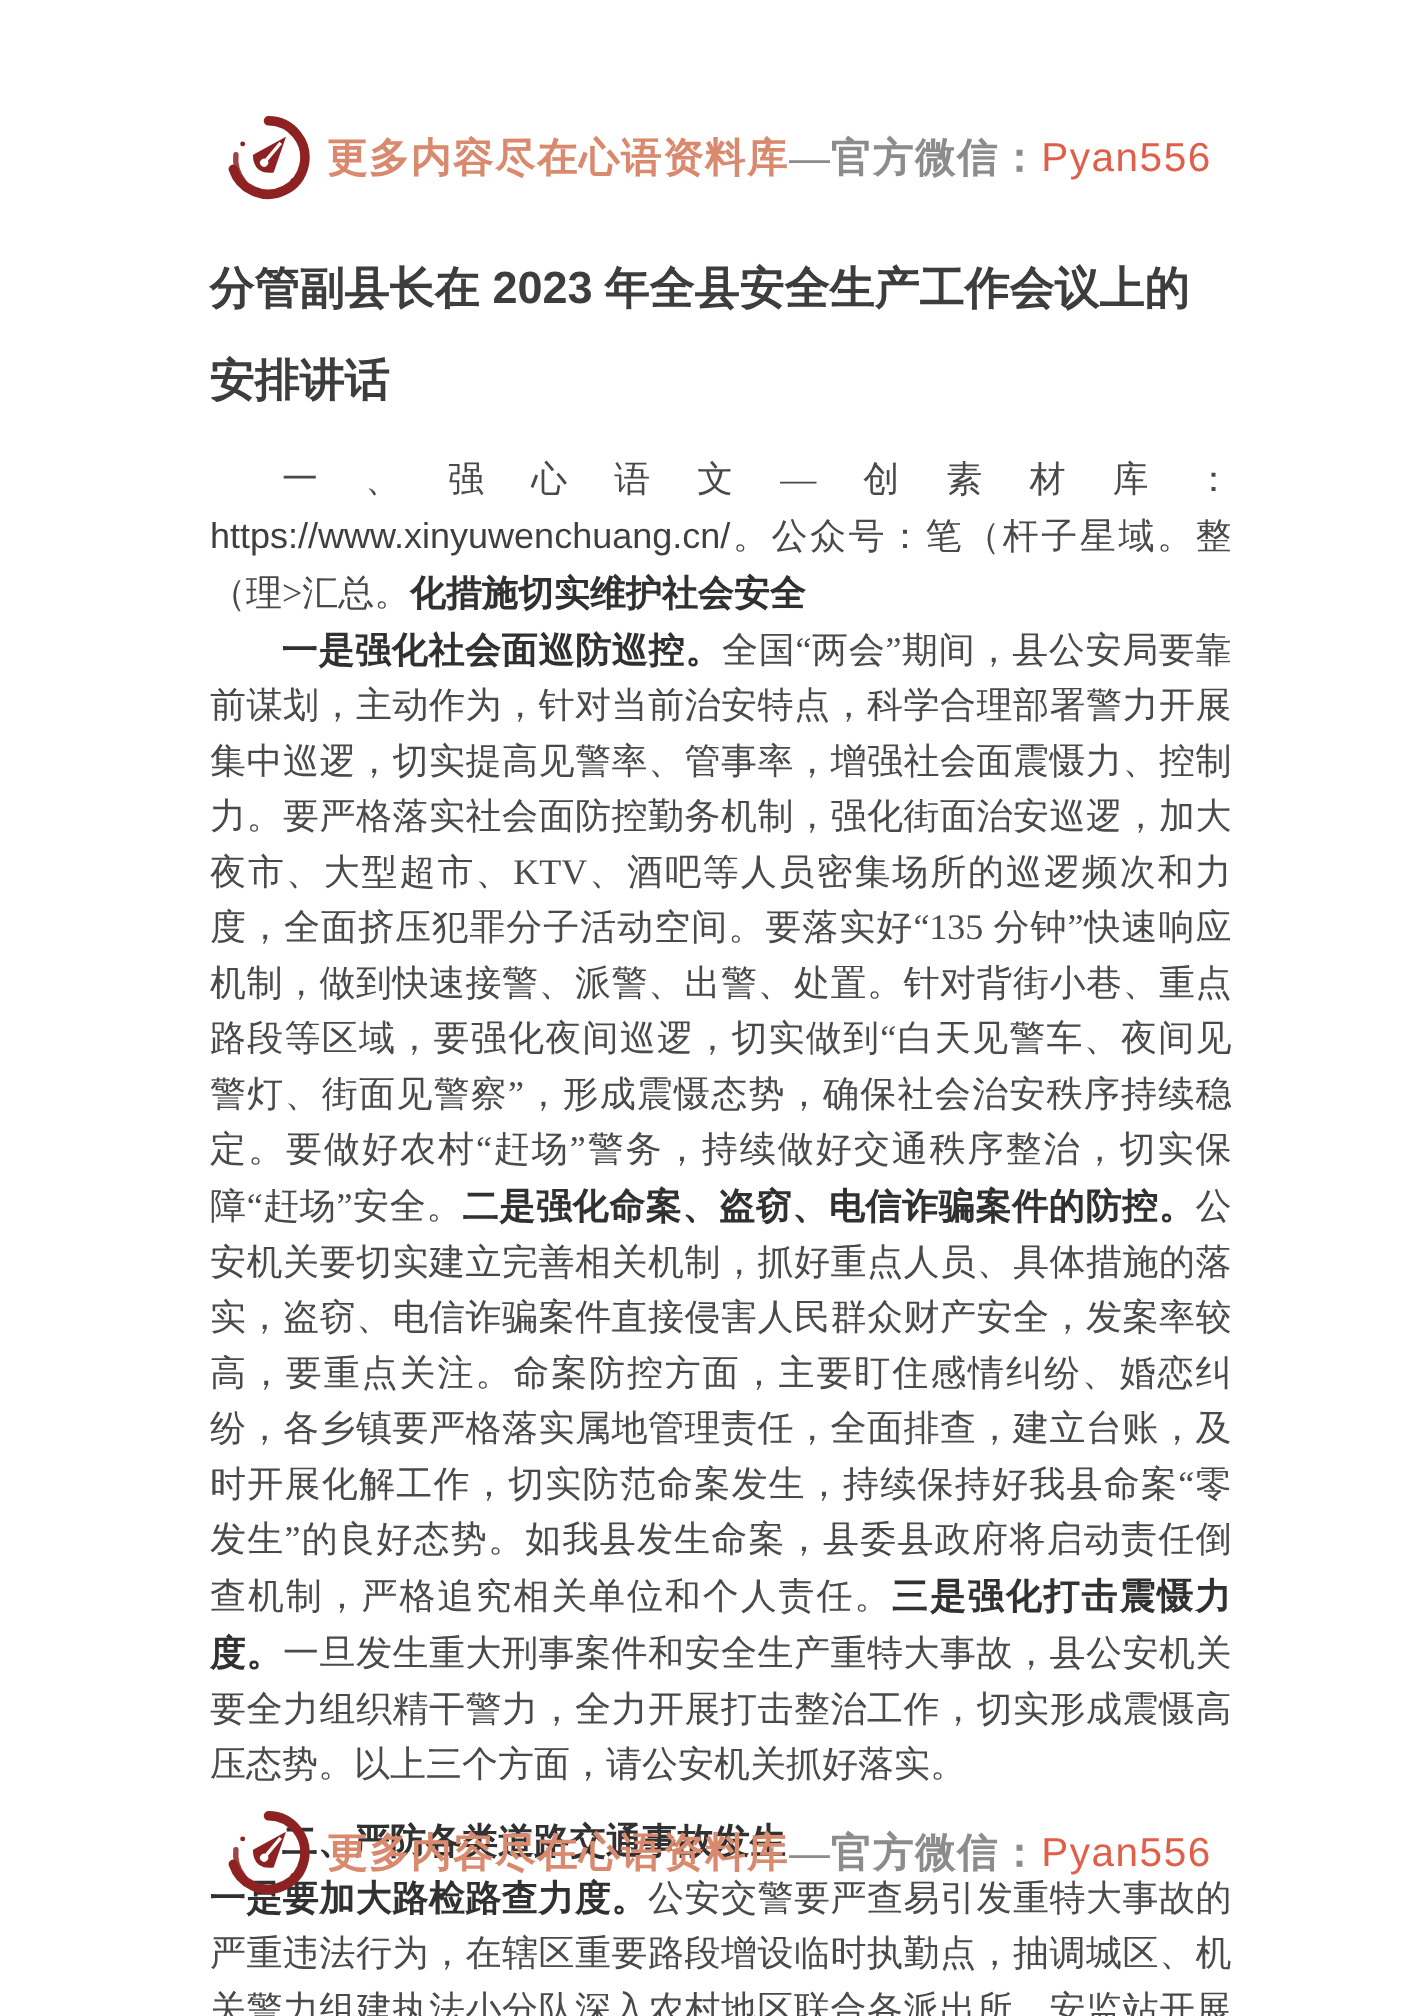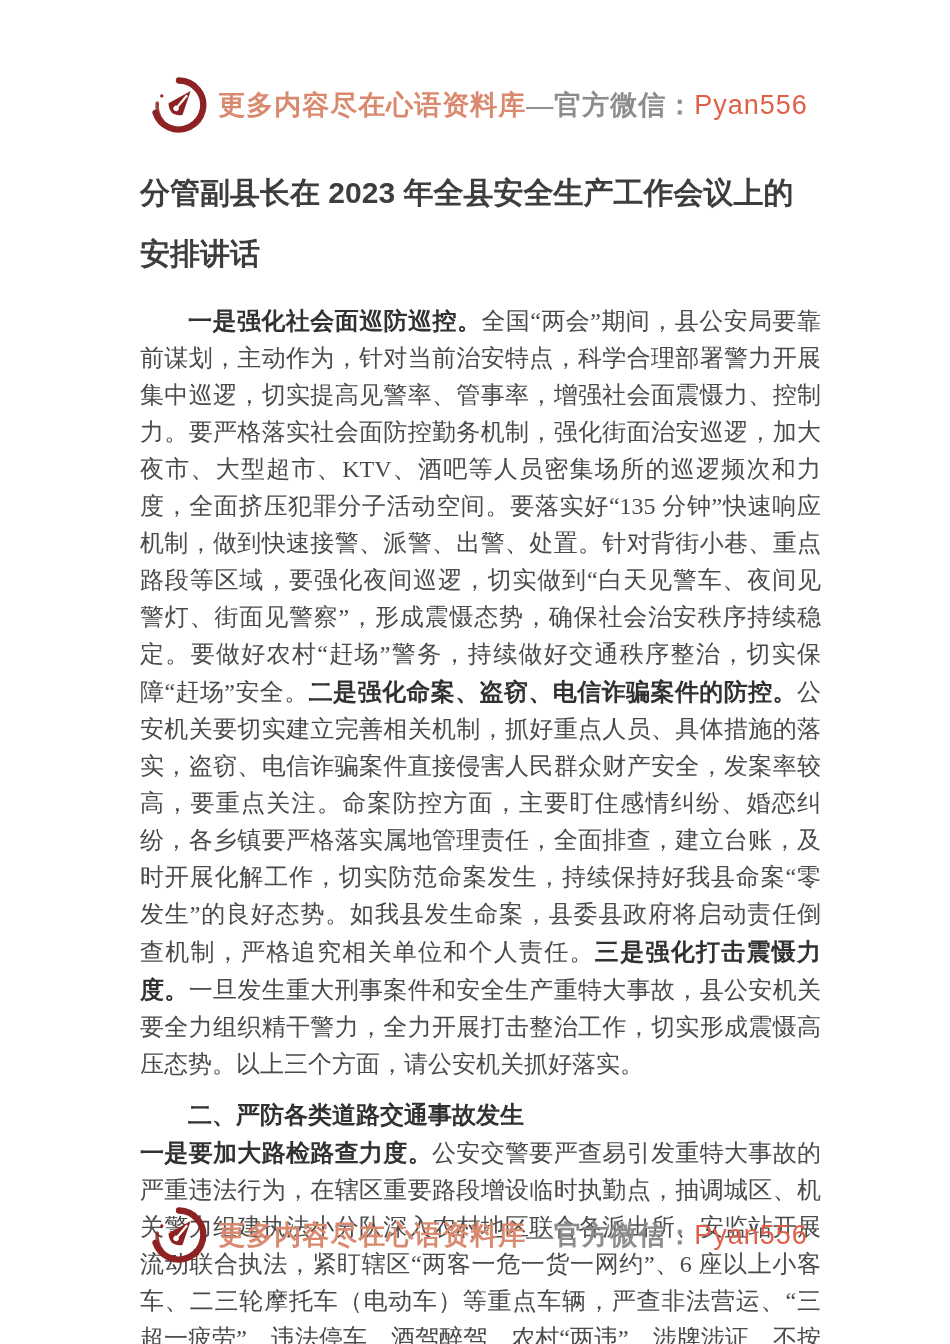--- a/index.html
+++ b/index.html
@@ -76,20 +76,21 @@
       <circle cx="50" cy="49" r="1.8" fill="#8e2222"></circle>
     </svg>
     <div class="wm-text">
       <span class="wm-main">更多内容尽在心语资料库</span><span class="wm-dash">—官方微信：</span><span class="wm-wechat">Pyan556</span>
     </div>
   </div>
 
   <div class="doc">
     <h1 class="doc-title">分管副县长在 2023 年全县安全生产工作会议上的安排讲话</h1>
     <div>
+        <p class="para indent"><span class="run-normal">一、强心语文—创素材库：</span><span class="run-url">https://www.xinyuwenchuang.cn/</span><span class="run-normal">。公众号：笔（杆子星域。整（理&gt;汇总。</span><span class="run-bold">化措施切实维护社会安全</span></p>
         <p class="para indent"><span class="run-bold">一是强化社会面巡防巡控。</span><span class="run-normal">全国“两会”期间，县公安局要靠前谋划，主动作为，针对当前治安特点，科学合理部署警力开展集中巡逻，切实提高见警率、管事率，增强社会面震慑力、控制力。要严格落实社会面防控勤务机制，强化街面治安巡逻，加大夜市、大型超市、KTV、酒吧等人员密集场所的巡逻频次和力度，全面挤压犯罪分子活动空间。要落实好“135 分钟”快速响应机制，做到快速接警、派警、出警、处置。针对背街小巷、重点路段等区域，要强化夜间巡逻，切实做到“白天见警车、夜间见警灯、街面见警察”，形成震慑态势，确保社会治安秩序持续稳定。要做好农村“赶场”警务，持续做好交通秩序整治，切实保障“赶场”安全。</span><span class="run-bold">二是强化命案、盗窃、电信诈骗案件的防控。</span><span class="run-normal">公安机关要切实建立完善相关机制，抓好重点人员、具体措施的落实，盗窃、电信诈骗案件直接侵害人民群众财产安全，发案率较高，要重点关注。命案防控方面，主要盯住感情纠纷、婚恋纠纷，各乡镇要严格落实属地管理责任，全面排查，建立台账，及时开展化解工作，切实防范命案发生，持续保持好我县命案“零发生”的良好态势。如我县发生命案，县委县政府将启动责任倒查机制，严格追究相关单位和个人责任。</span><span class="run-bold">三是强化打击震慑力度。</span><span class="run-normal">一旦发生重大刑事案件和安全生产重特大事故，县公安机关要全力组织精干警力，全力开展打击整治工作，切实形成震慑高压态势。以上三个方面，请公安机关抓好落实。</span></p>
         <p class="para indent heading"><span class="run-bold">二、严防各类道路交通事故发生</span></p>
         <p class="para"><span class="run-bold">一是要加大路检路查力度。</span><span class="run-normal">公安交警要严查易引发重特大事故的严重违法行为，在辖区重要路段增设临时执勤点，抽调城区、机关警力组建执法小分队深入农村地区联合各派出所、安监站开展流动联合执法，紧盯辖区“两客一危一货一网约”、6 座以上小客车、二三轮摩托车（电动车）等重点车辆，严查非法营运、“三超一疲劳”、违法停车、酒驾醉驾、农村“两违”、涉牌涉证、不按规定使用安全带等易肇事肇祸违法行为，精准查处各类交通违法行为。</span></p>
       </div>
   </div>
 
   <div class="watermark footer">
     <svg class="wm-logo" viewBox="0 0 64 64" aria-hidden="true">
       <g fill="none" stroke="#8e2222" stroke-linecap="round">
         <path d="M32 5 A27 27 0 1 1 10 16" stroke-width="7" stroke-dasharray="118 30"></path>

